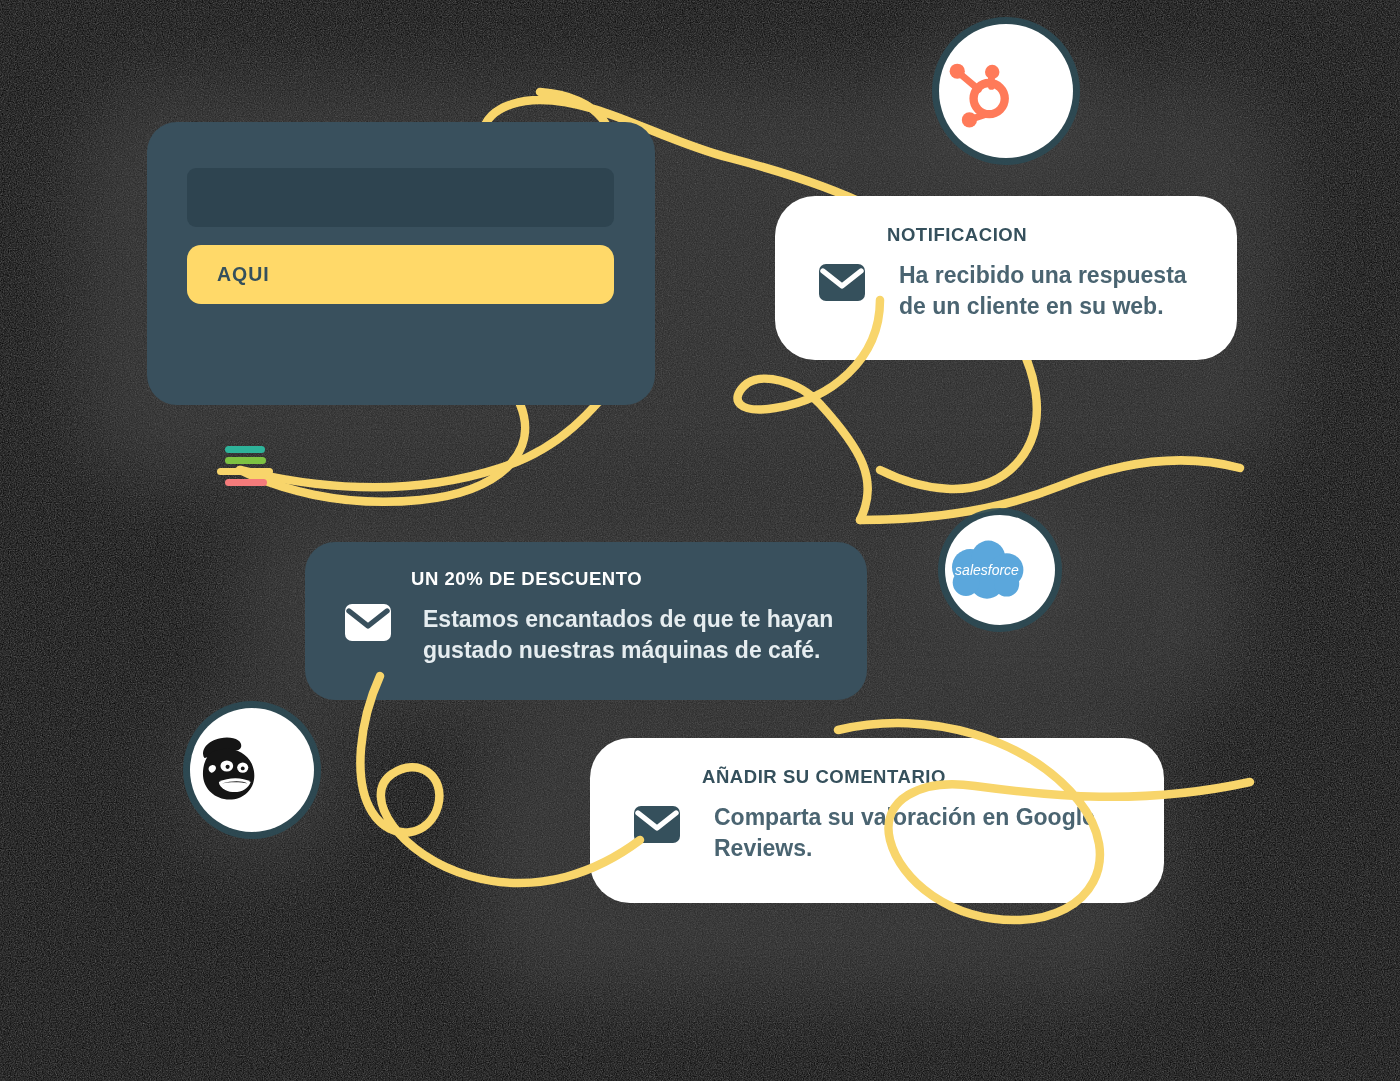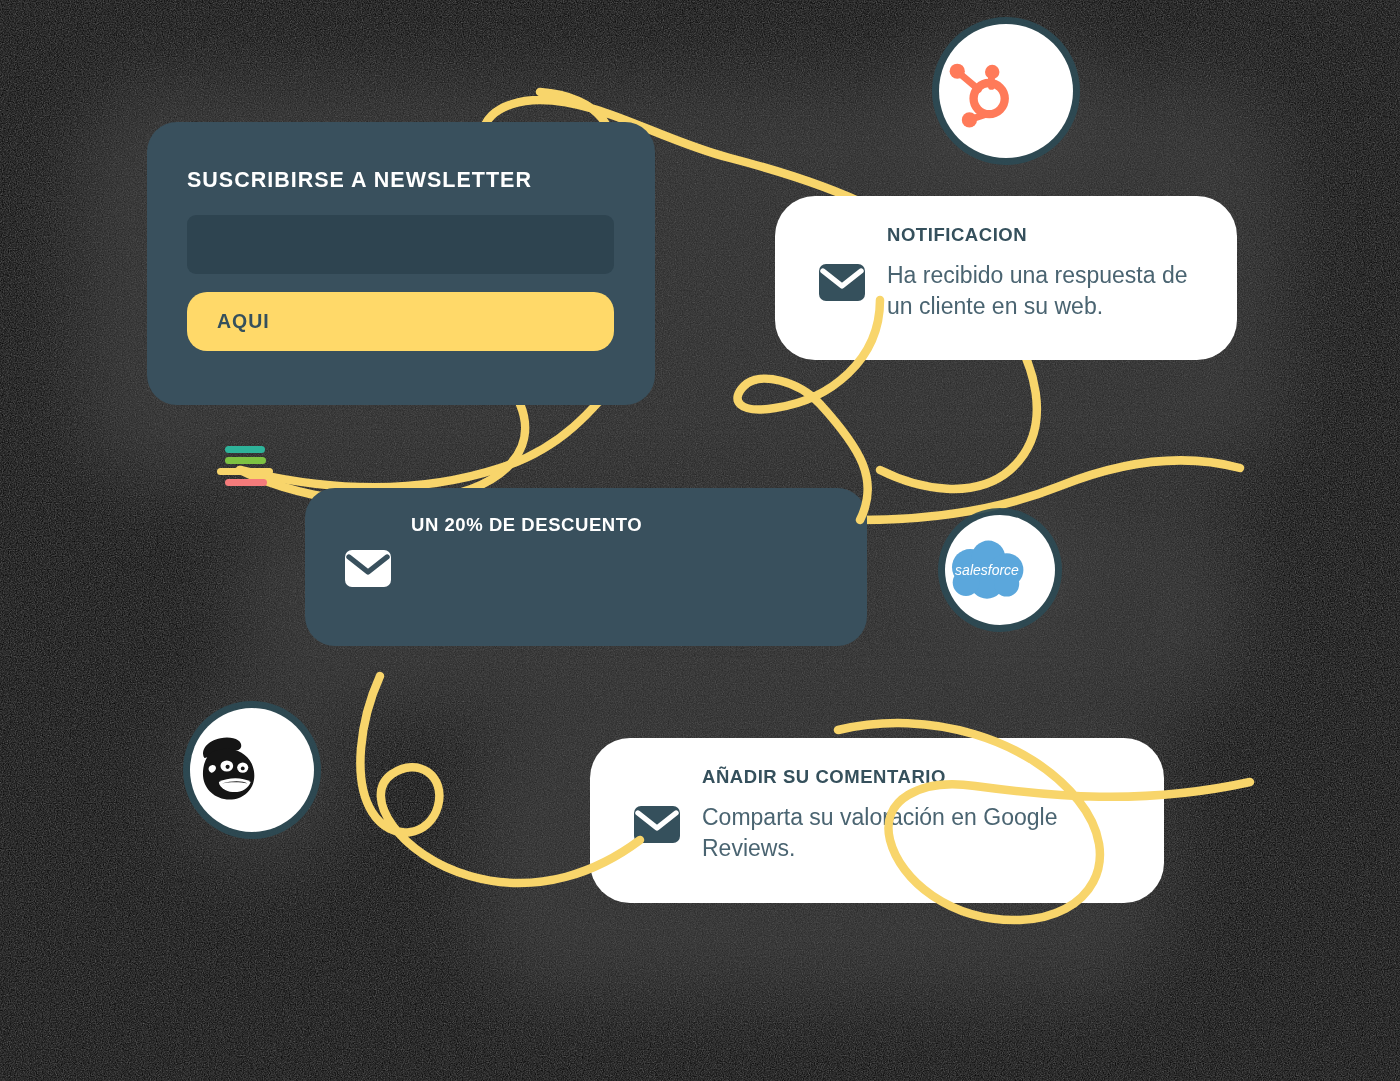--- a/index.html
+++ b/index.html
@@ -91,21 +91,21 @@
     padding: 0 18px;
     margin-bottom: 18px;
   }
   .nl-button {
     display: block;
     box-sizing: border-box;
     width: 427px;
     height: 59px;
     background: #FFD969;
     border: none;
-    border-radius: 20px;
+    border-radius: 14px;
     text-align: left;
     padding-left: 30px;
     color: #35505C;
     font-size: 19.5px;
     font-weight: bold;
     letter-spacing: 1.0px;
     font-family: "Liberation Sans", sans-serif;
     cursor: pointer;
   }
 
@@ -113,21 +113,21 @@
   .msg-card {
     display: flex;
     align-items: flex-start;
     box-sizing: border-box;
   }
   #notification-card {
     left: 775px; top: 196px; width: 462px; height: 164px;
     padding: 26px 32px 0 44px;
   }
   #discount-card {
-    left: 305px; top: 488px; width: 562px; height: 158px;
+    left: 305px; top: 542px; width: 562px; height: 158px;
     padding: 24px 16px 0 40px;
   }
   #comment-card {
     left: 590px; top: 738px; width: 574px; height: 165px;
     padding: 26px 28px 0 44px;
   }
 
   .msg-icon {
     flex: 0 0 auto;
     width: 46px;
@@ -140,23 +140,23 @@
   .msg-title {
     font-size: 18.5px;
     font-weight: bold;
     letter-spacing: .55px;
     margin: 0 0 14px 0;
     color: #35505C;
   }
   .msg-text {
     font-size: 23px;
     line-height: 1.34;
-    margin: 0;
+    margin: 12px;
     color: #4A6471;
-    font-weight: normal;
+    font-weight: bold;
   }
   #discount-card .msg-title { color: #FFFFFF; }
   #discount-card .msg-text  { color: #E6EDF0; }
 
   
   .badge {
     position: absolute;
     border-radius: 50%;
     background: #FFFFFF;
     display: flex;
@@ -211,21 +211,20 @@
 
       <path d="M 520 404 C 540 452 500 492 420 500 C 340 508 276 488 240 470"></path>
 
       <path d="M 860 520 C 930 520 1000 510 1060 486 C 1120 462 1180 452 1240 468"></path>
     </svg>
   </div>
 
   <div class="layer-cards">
 
     <div class="card card-dark" id="newsletter-card">
-      <div class="nl-title">SUSCRIBIRSE A NEWSLETTER</div>
       <input class="nl-input" type="text" placeholder="" style="">
       <button class="nl-button">AQUI</button>
     </div>
 
     <div class="card card-light msg-card" id="notification-card">
       <svg class="msg-icon" viewBox="0 0 46 37">
         <rect x="0" y="0" width="46" height="37" rx="7" fill="#35505C"></rect>
         <path d="M 4 7 L 23 22 L 42 7" fill="none" stroke="#FFFFFF" stroke-width="5.4" stroke-linecap="round" stroke-linejoin="round"></path>
       </svg>
       <div class="msg-body">
@@ -234,20 +233,21 @@
       </div>
     </div>
 
     <div class="card card-dark msg-card" id="discount-card">
       <svg class="msg-icon" viewBox="0 0 46 37">
         <rect x="0" y="0" width="46" height="37" rx="7" fill="#FFFFFF"></rect>
         <path d="M 4 7 L 23 22 L 42 7" fill="none" stroke="#39505D" stroke-width="5.4" stroke-linecap="round" stroke-linejoin="round"></path>
       </svg>
       <div class="msg-body">
         <div class="msg-title">UN 20% DE DESCUENTO</div>
+        <div class="msg-text">Estamos encantados de que te hayan gustado nuestras máquinas de café.</div>
       </div>
     </div>
 
     <div class="card card-light msg-card" id="comment-card">
       <svg class="msg-icon" viewBox="0 0 46 37">
         <rect x="0" y="0" width="46" height="37" rx="7" fill="#35505C"></rect>
         <path d="M 4 7 L 23 22 L 42 7" fill="none" stroke="#FFFFFF" stroke-width="5.4" stroke-linecap="round" stroke-linejoin="round"></path>
       </svg>
       <div class="msg-body">
         <div class="msg-title">AÑADIR SU COMENTARIO</div>

